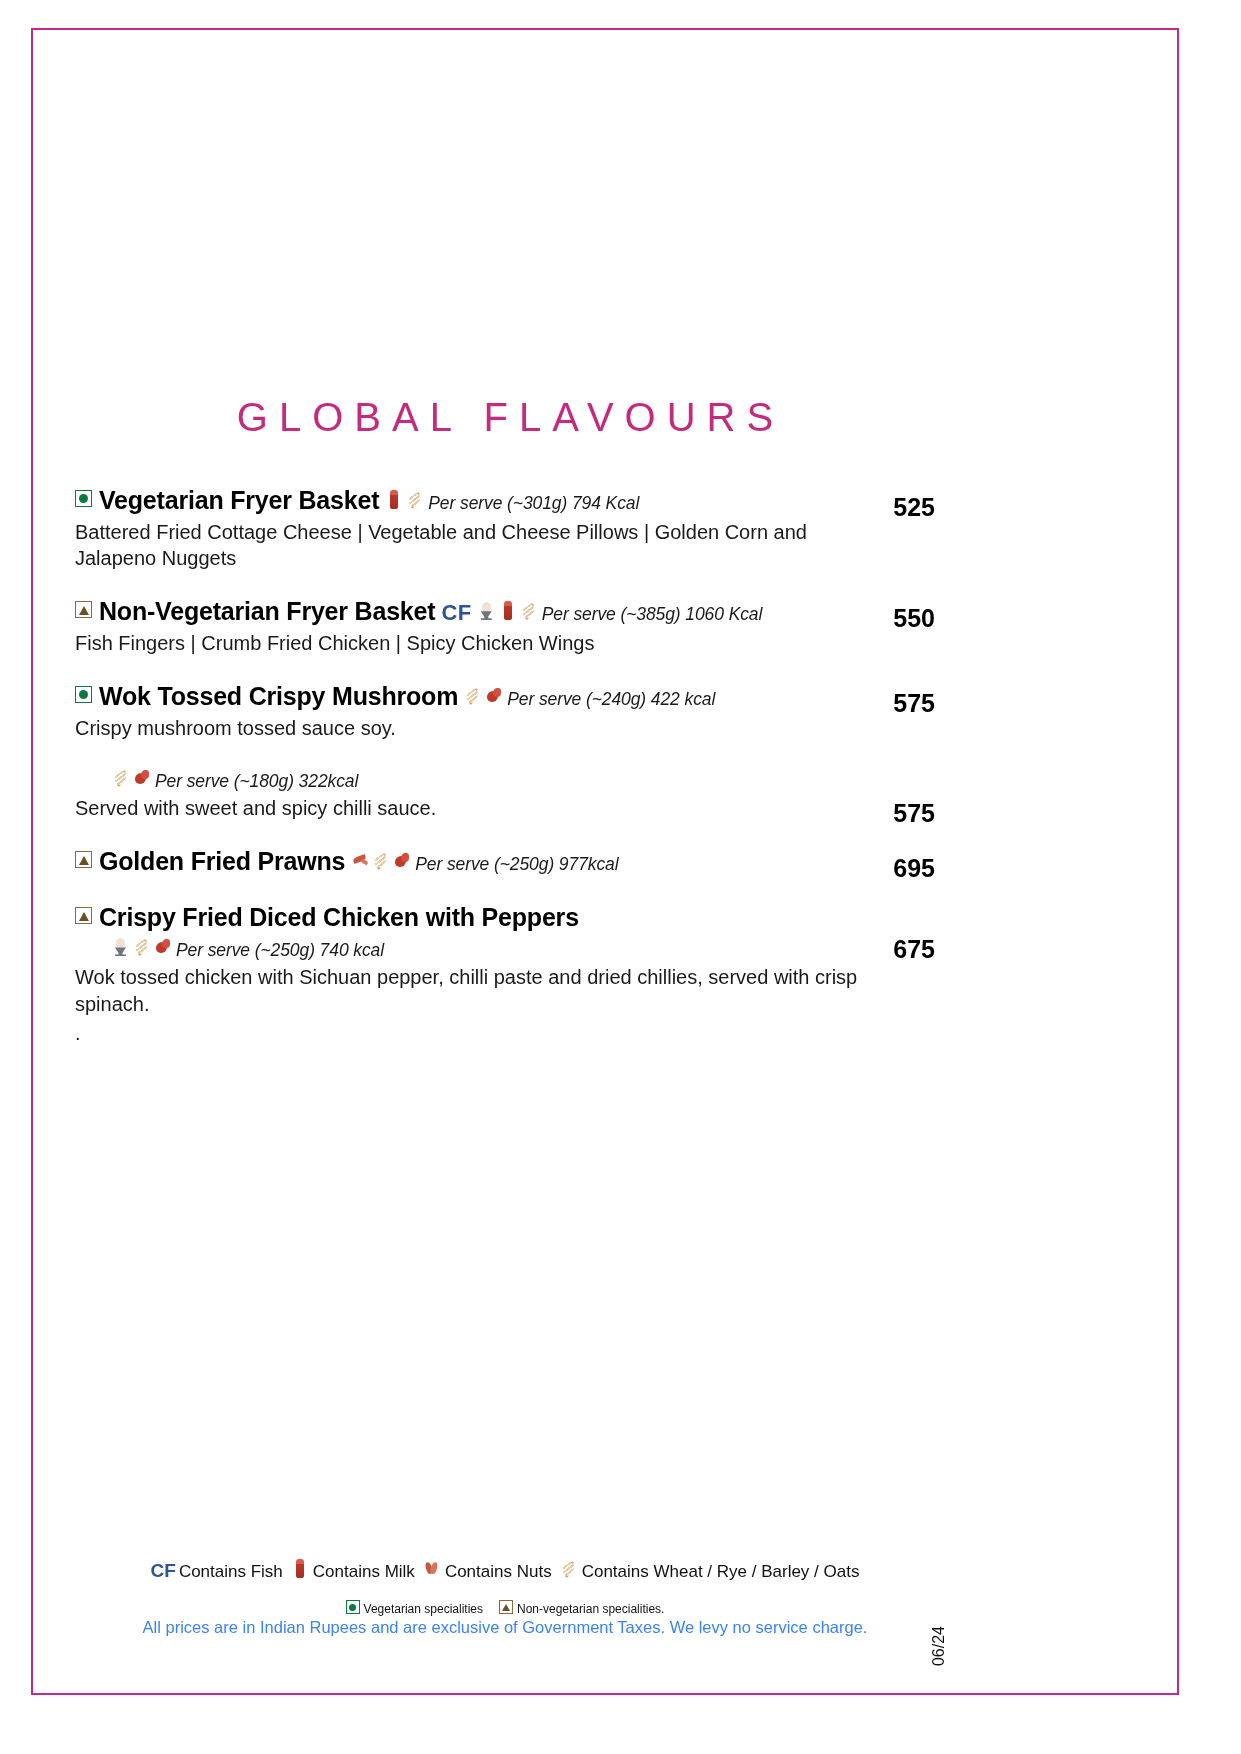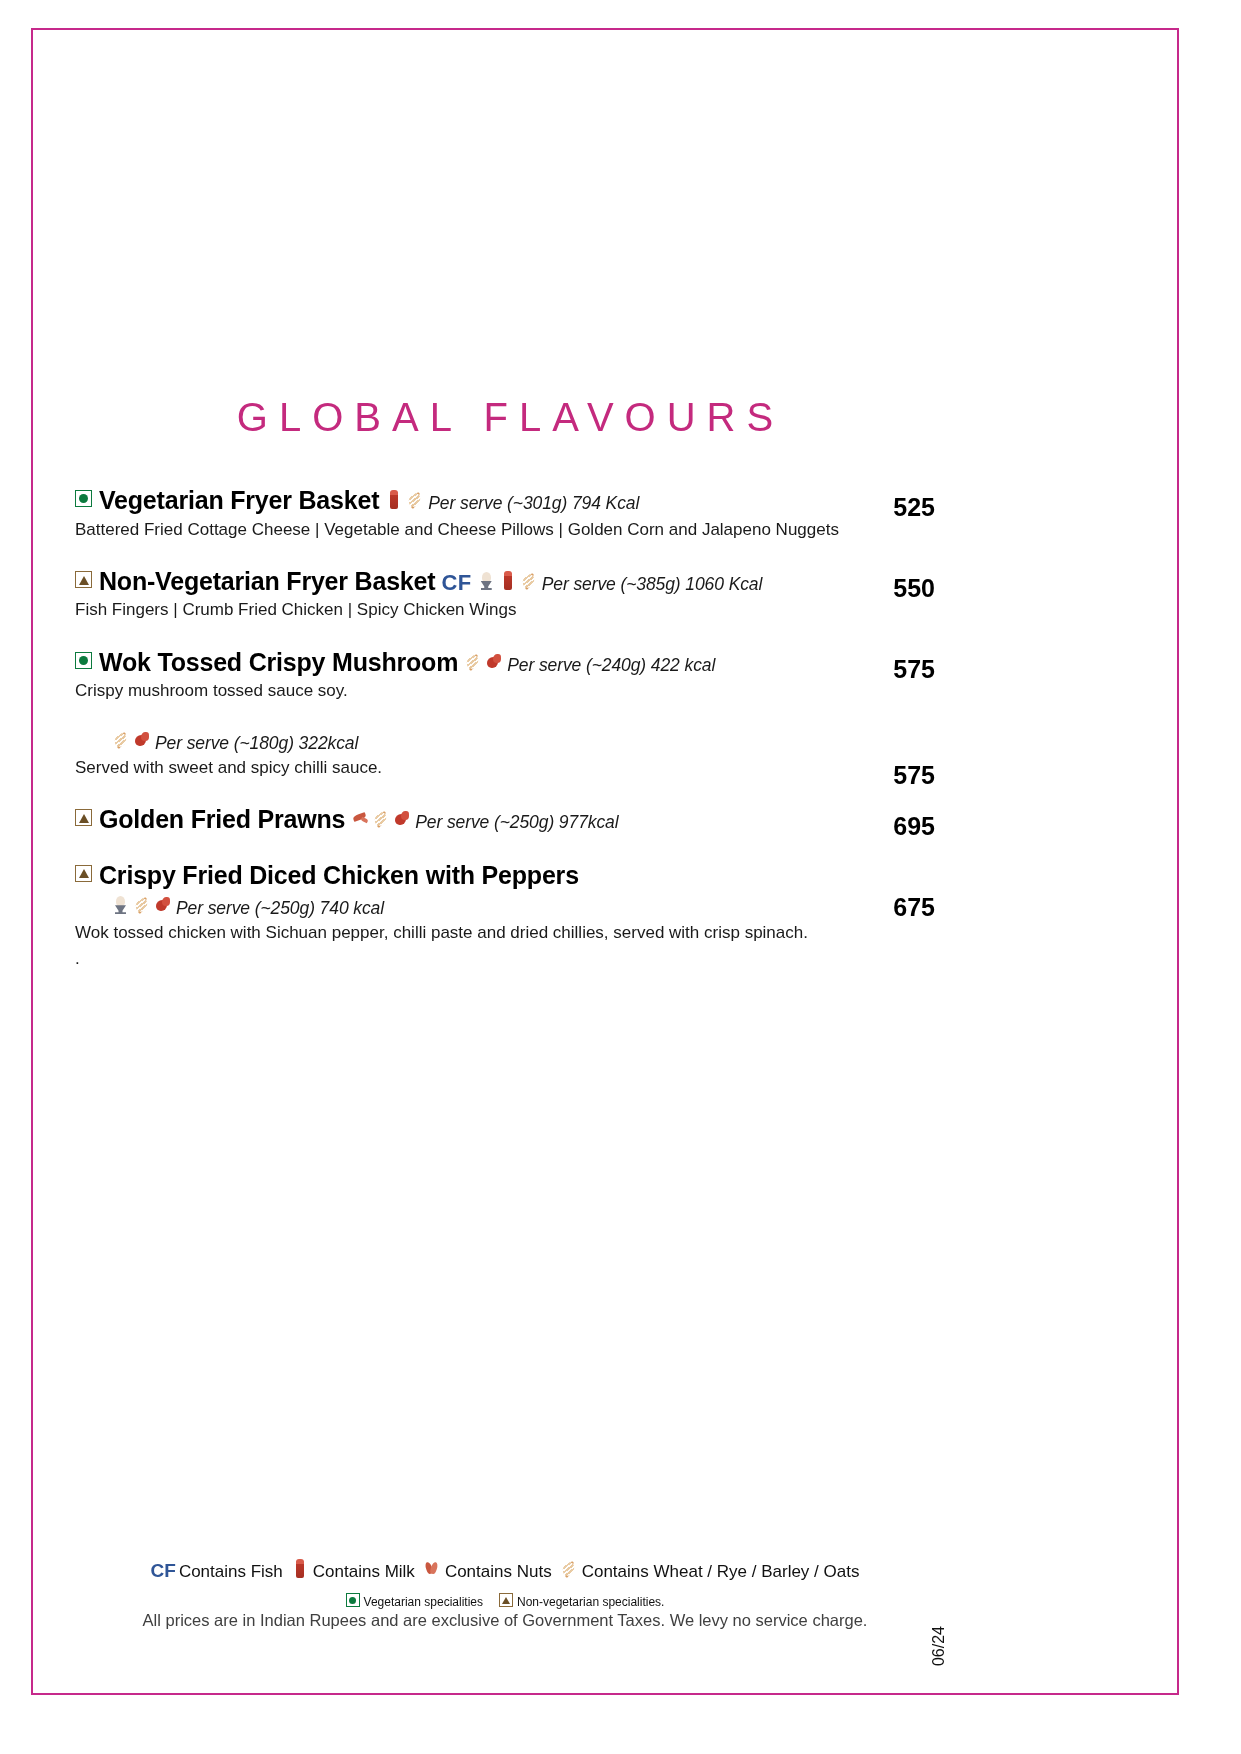--- a/index.html
+++ b/index.html
@@ -245,21 +245,21 @@
     margin-left: 2px;
     letter-spacing: -0.1px;
   }
   .sub-line {
     display: block;
     margin-left: 36px;
     margin-top: 4px;
     line-height: 1.2;
   }
   .item-desc {
-    font-size: 17px;
+    font-size: 20px;
     color: #1a1a1a;
     line-height: 1.32;
     margin-top: 3px;
     max-width: 790px;
   }
   .price {
     position: absolute;
     right: 0;
     top: 7px;
     font-size: 25px;
@@ -275,21 +275,21 @@
     position: absolute;
     left: 75px;
     top: 1558px;
     width: 860px;
     text-align: center;
   }
   .legend-allergens {
     font-size: 17px;
     color: #111111;
     white-space: nowrap;
-    margin-bottom: 11px;
+    margin-bottom: 18px;
   }
   .legend-allergens .lg {
     margin-right: 4px;
     margin-left: 7px;
   }
   .legend-allergens .cfl {
     font-weight: bold;
     color: #2f5597;
     font-size: 19px;
     margin-right: 3px;
@@ -305,21 +305,21 @@
     margin-right: 4px;
   }
   .legend-diet .diet-icon.veg::after { width: 7px; height: 7px; margin: -3.5px 0 0 -3.5px; }
   .legend-diet .diet-icon.nonveg::after {
     border-left-width: 4px; border-right-width: 4px; border-bottom-width: 7px;
     margin: -4px 0 0 -4px;
   }
   .legend-diet .gap { display: inline-block; width: 16px; }
   .legend-terms {
     font-size: 16.5px;
-    color: #404040;
+    color: #3b82f6;
   }
   .edition {
     position: absolute;
     right: 38px;
     bottom: 128px;
     font-size: 16px;
     color: #111111;
     transform: rotate(-90deg);
     transform-origin: 100% 100%;
     white-space: nowrap;

